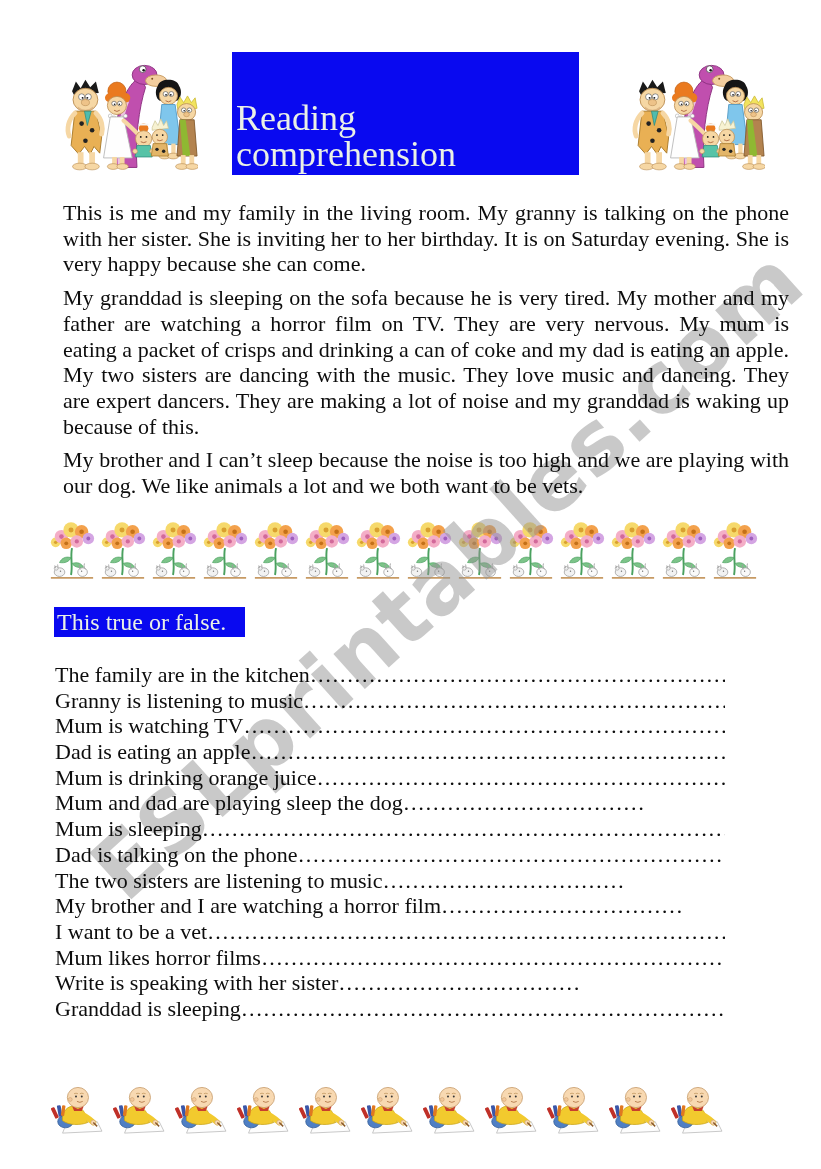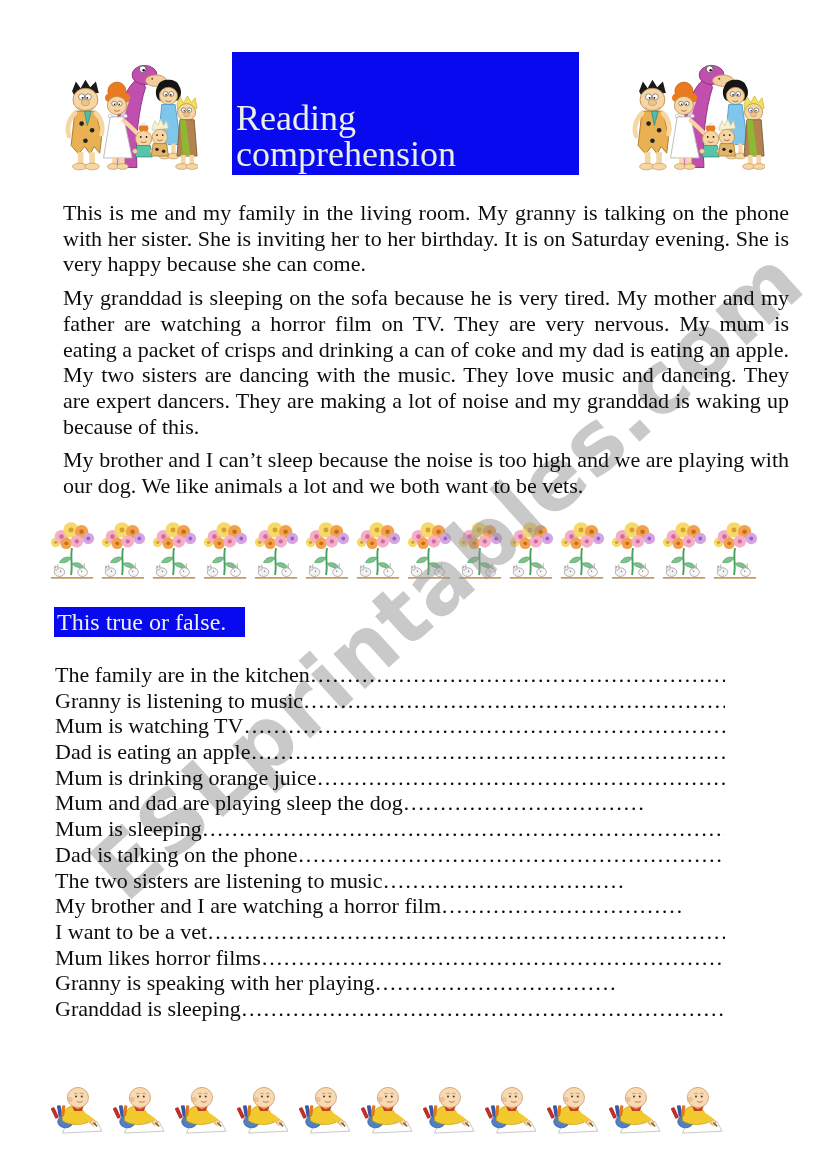--- a/index.html
+++ b/index.html
@@ -295,21 +295,21 @@
       <div class="statement">Mum is watching TV……………………………………………………………</div>
       <div class="statement">Dad is eating an apple…………………………………………………………</div>
       <div class="statement">Mum is drinking orange juice…………………………………………………</div>
       <div class="statement">Mum and dad are playing sleep the dog……………………………</div>
       <div class="statement">Mum is sleeping…………………………………………………………………</div>
       <div class="statement">Dad is talking on the phone……………………………………………………</div>
       <div class="statement">The two sisters are listening to music……………………………</div>
       <div class="statement">My brother and I are watching a horror film……………………………</div>
       <div class="statement">I want to be a vet………………………………………………………………</div>
       <div class="statement">Mum likes horror films…………………………………………………………</div>
-      <div class="statement">Granny is speaking with her playing……………………………</div>
+      <div class="statement">Write is speaking with her sister……………………………</div>
       <div class="statement">Granddad is sleeping……………………………………………………………</div>
     </div>
 
   <div class="abs layer-img deco-row writer-row">
     <span class="deco">
         <svg>
           <use href="#sym-writer"></use>
         </svg>
       </span>
   <span class="deco">

